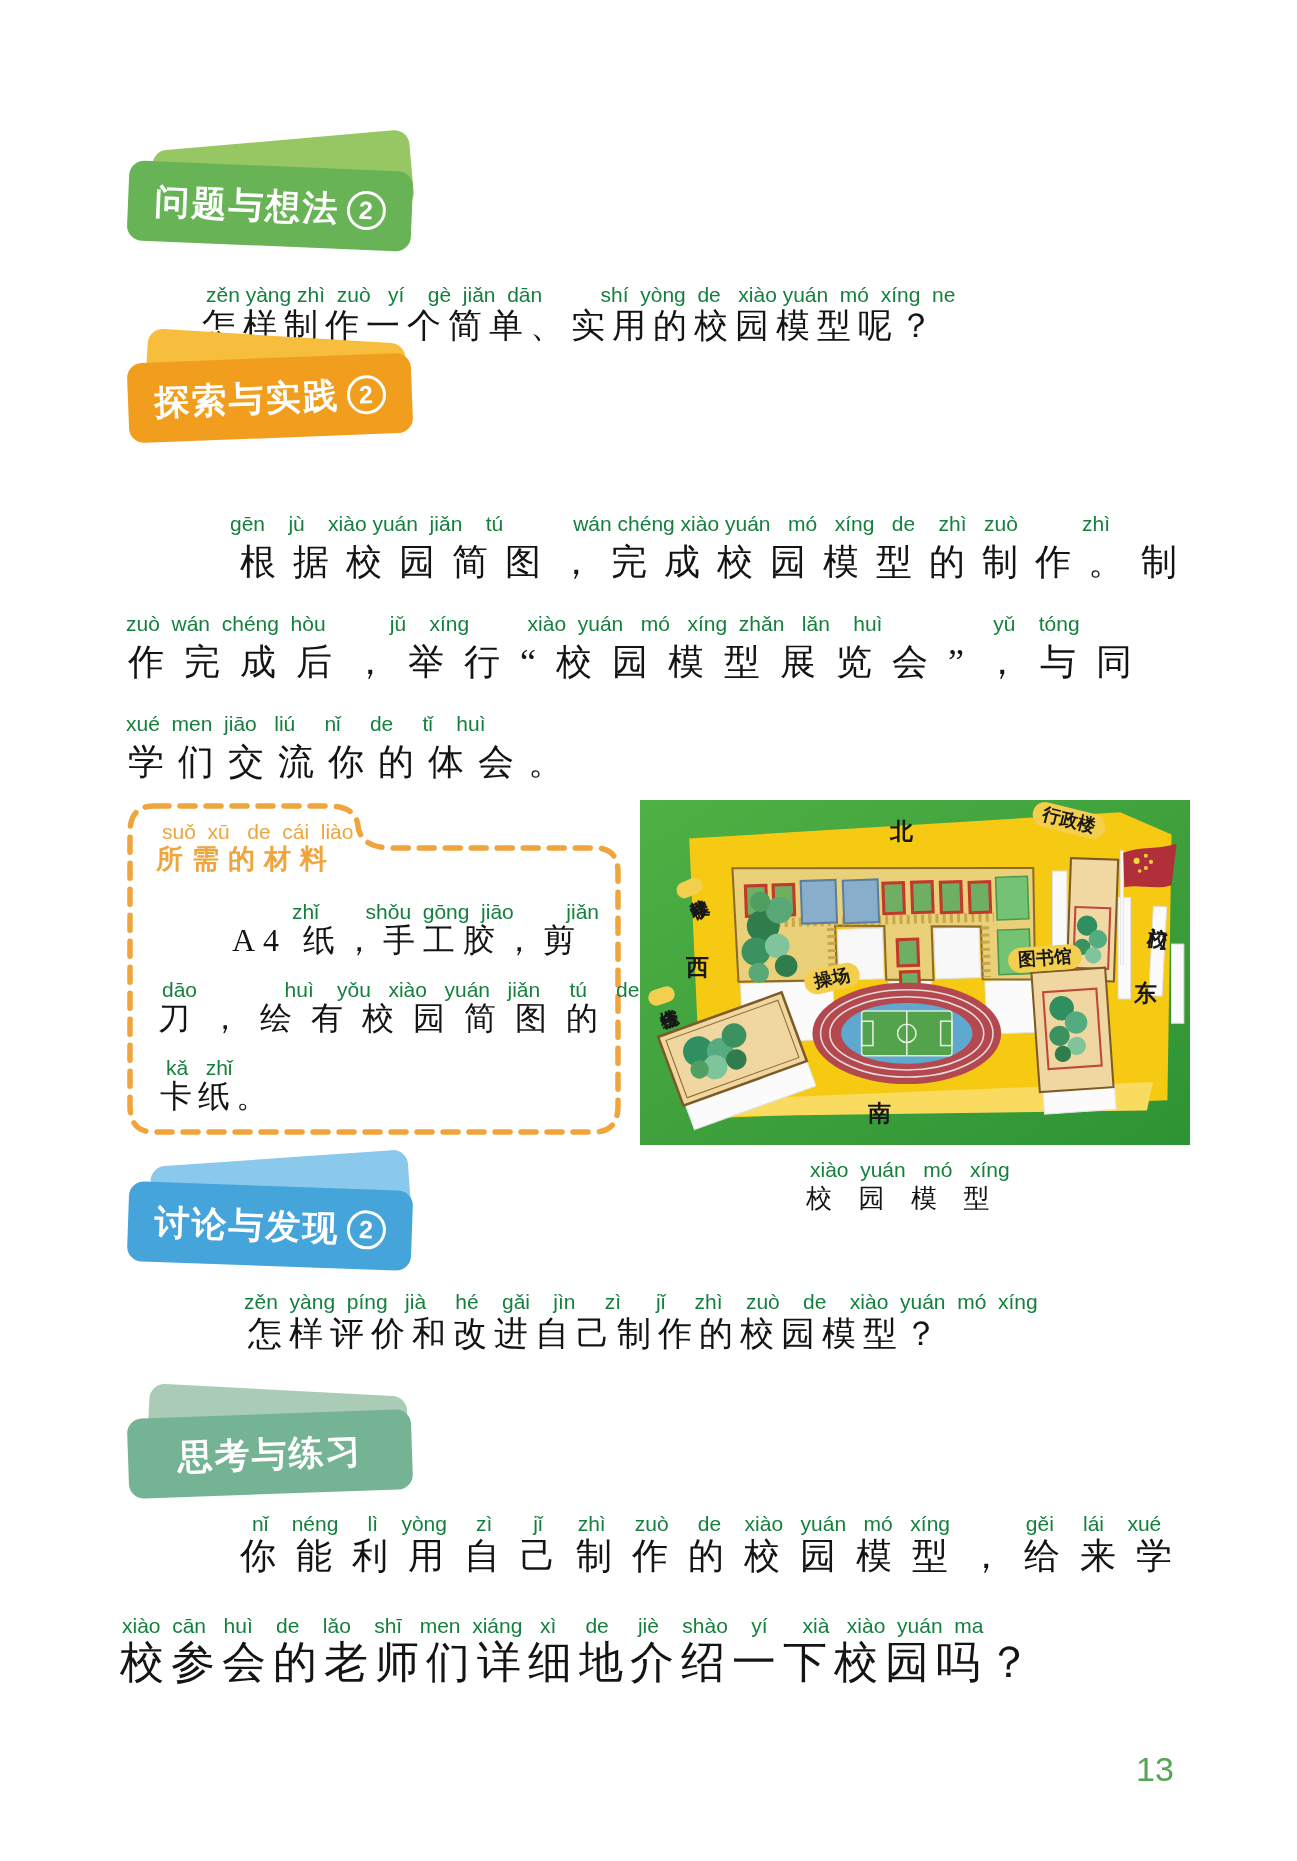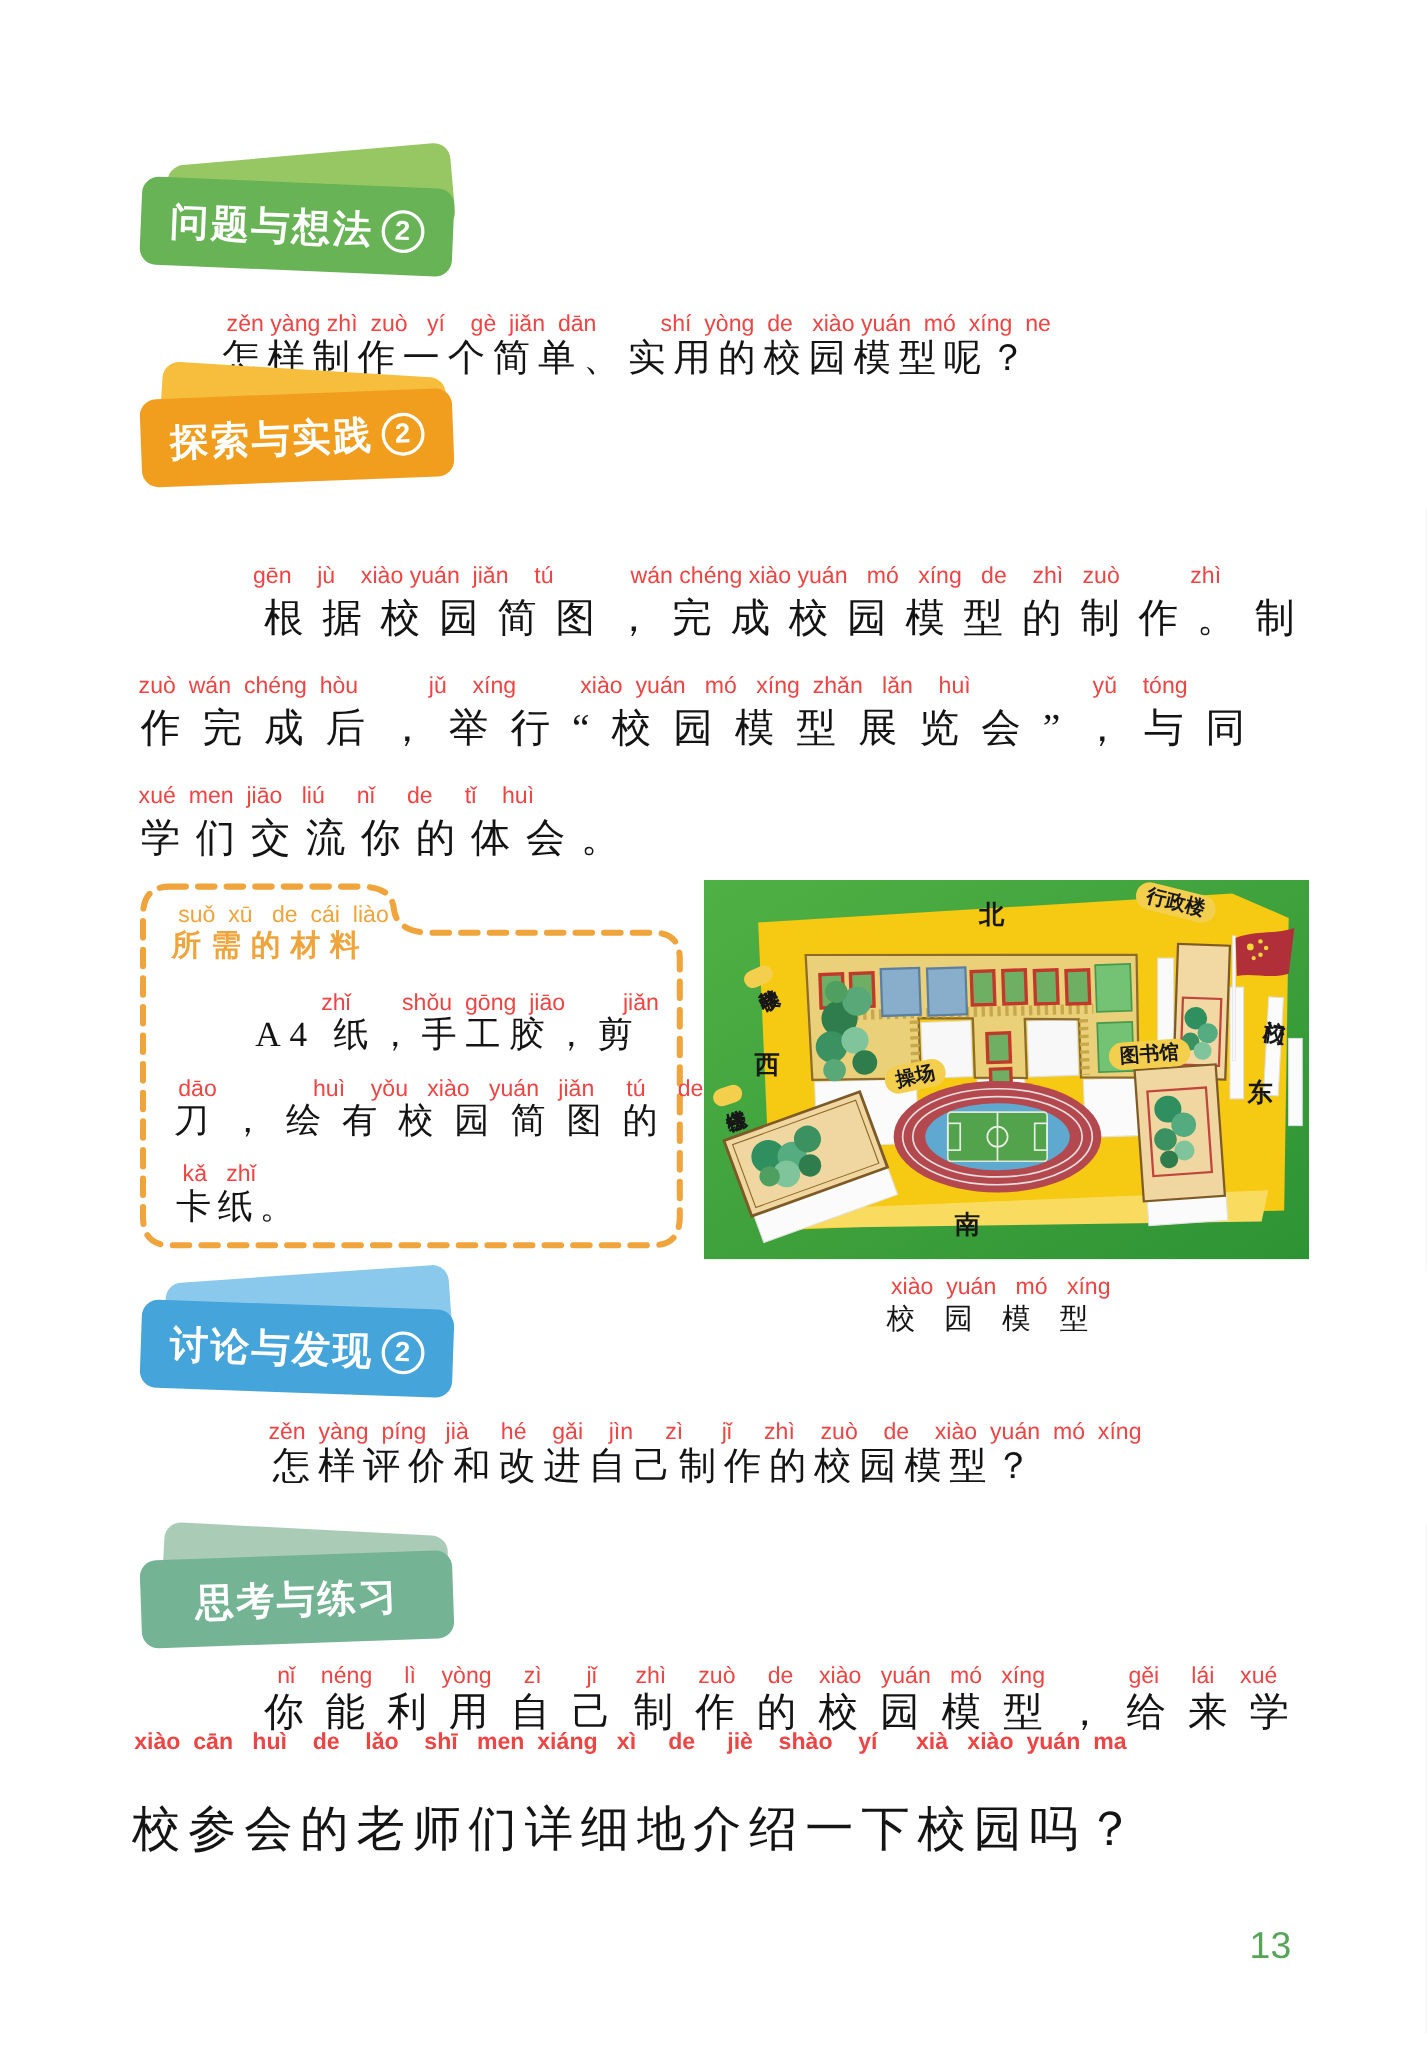--- a/index.html
+++ b/index.html
@@ -6,21 +6,21 @@
     --green:#68B356; --green_light:#96C763;
     --orange:#F19E1E; --orange_light:#F6BE3C;
     --blue:#45A4DA; --blue_light:#8BC9EC;
     --sage:#74B494; --sage_light:#AACCB6;
     --box_orange:#F0A43C; --page_num_green:#56A556;
   }
   html,body{margin:0;padding:0;background:#e8e8e8;}
   .page{position:relative;width:1297px;height:1861px;background:#ffffff;overflow:hidden;
         font-family:"Liberation Serif","DejaVu Serif",serif;}
   .py{position:absolute;white-space:pre;font-family:"Liberation Sans","DejaVu Sans",sans-serif;
-      font-size:21px;color:#ef4444;line-height:1.1;}
+      font-size:21px;color:#15803d;line-height:1.1;}
   .zh{position:absolute;white-space:pre;color:#141414;line-height:1.15;}
   
   .badge{position:absolute;width:300px;height:112px;}
   .badge .back{position:absolute;width:258px;height:78px;border-radius:15px;}
   .badge .front{position:absolute;width:284px;height:80px;border-radius:15px;
       display:flex;align-items:center;justify-content:center;gap:7px;color:#fff;
       font-family:"Liberation Sans","DejaVu Sans",sans-serif;font-weight:700;font-size:35px;letter-spacing:2px;}
   .badge .num{width:33px;height:33px;border:3px solid #fff;border-radius:50%;
       display:flex;align-items:center;justify-content:center;font-size:25px;letter-spacing:0;flex:0 0 auto;}
   .badge .num:empty{display:none;}
@@ -233,17 +233,17 @@
   <div class="badge b-sage" style="left:128px;top:1388px;">
     <div class="back"></div>
     <div class="front">
       <span>思考与练习</span>
 
     </div>
   </div>
 
   <div class="py" style="left:252px;top:1512px;">nǐ    néng     lì    yòng     zì       jǐ      zhì     zuò     de    xiào   yuán   mó   xíng             gěi     lái    xué</div>
   <div class="zh" style="left:240px;top:1536px;font-size:36px;letter-spacing:20px;">你能利用自己制作的校园模型，给来学</div>
-  <div class="py" style="left:122px;top:1572px;font-weight:bold;">xiào  cān   huì    de    lǎo    shī   men  xiáng   xì     de     jiè    shào    yí      xià   xiào  yuán  ma</div>
+  <div class="py" style="left:122px;top:1614px;">xiào  cān   huì    de    lǎo    shī   men  xiáng   xì     de     jiè    shào    yí      xià   xiào  yuán  ma</div>
   <div class="zh" style="left:120px;top:1638px;font-size:44px;letter-spacing:7px;">校参会的老师们详细地介绍一下校园吗？</div>
 
   <div class="pagenum" style="left:1136px;top:1750px;">13</div>
 </div>
 
 </body></html>

